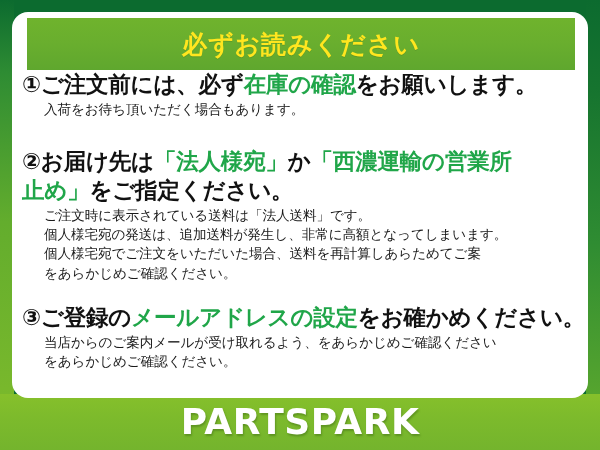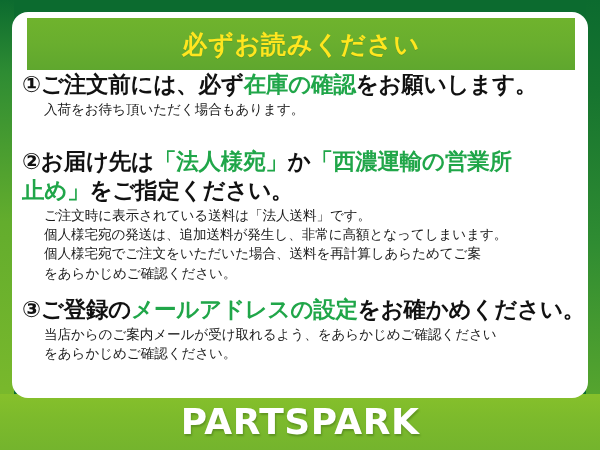--- a/index.html
+++ b/index.html
@@ -115,21 +115,21 @@
     color: #1a1a1a;
     line-height: 1.42;
     margin: 1px 0 0 22px;
     letter-spacing: -0.1px;
   }
   .item-sub div { white-space: nowrap; }
 
   
   #item-1 { margin-top: -2px; }
   #item-2 { margin-top: 28px; }
-  #item-3 { margin-top: 12px; }
+  #item-3 { margin-top: 20px; }
 
   
   .footer-brand {
     position: absolute;
     left: 0;
     bottom: 0;
     width: 600px;
     height: 56px;
     display: flex;
     align-items: center;

